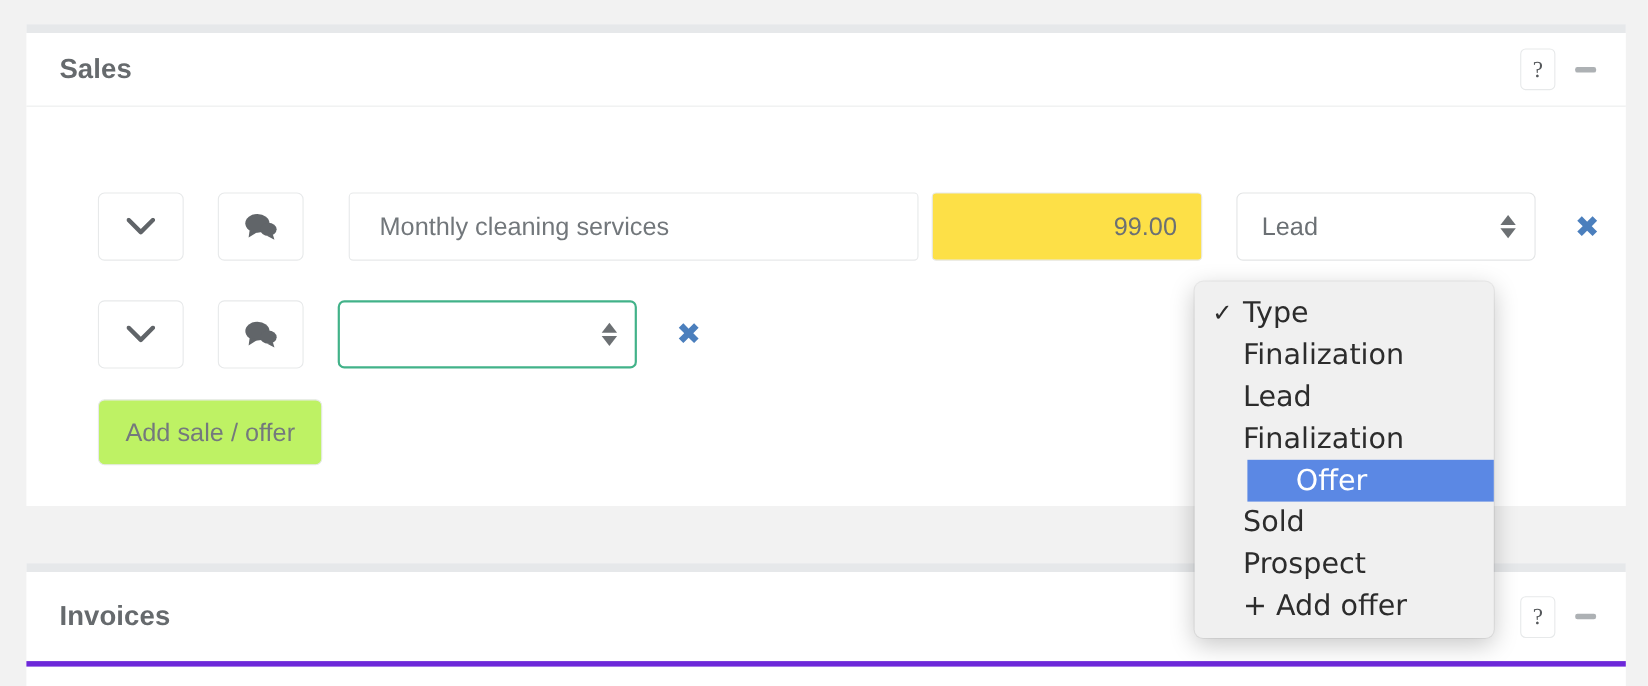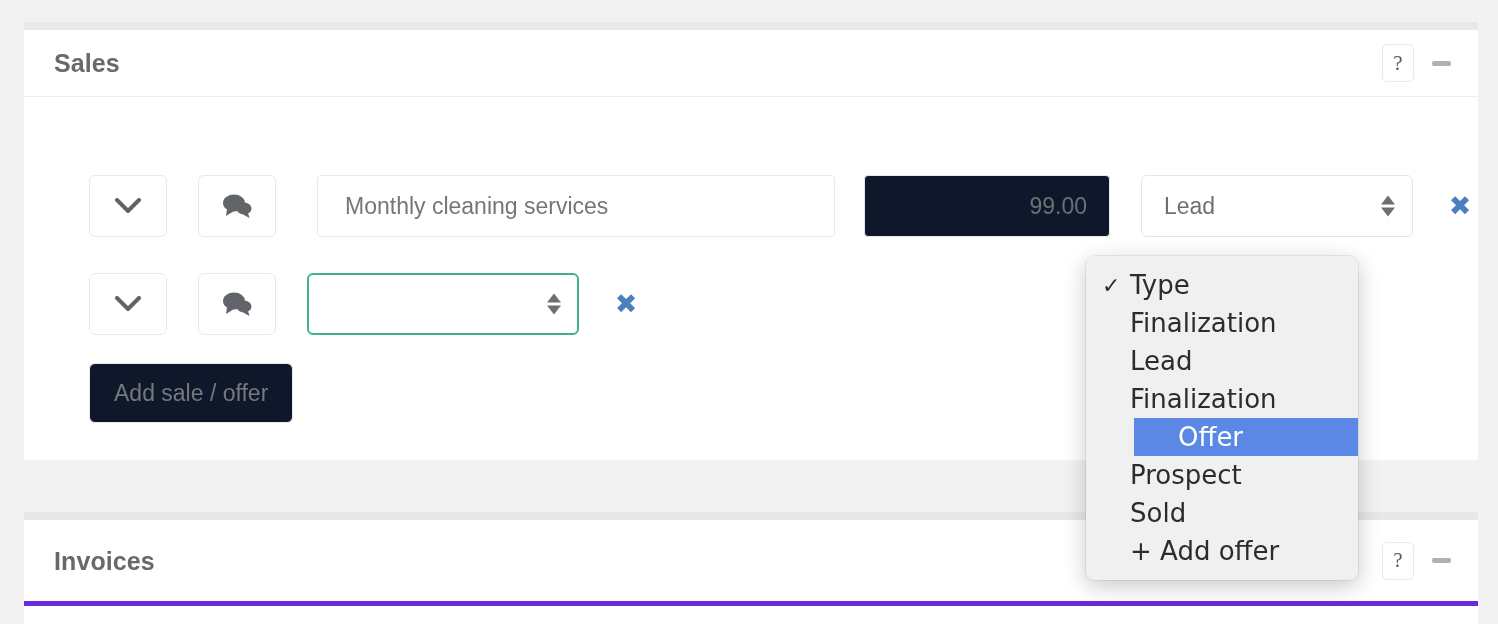--- a/index.html
+++ b/index.html
@@ -127,26 +127,26 @@
     background: #fff;
     font-family: inherit;
     font-size: 23px;
     color: #72777b;
     padding: 0 27px;
     box-sizing: border-box;
     outline: none;
     flex: none;
   }
   .num-input {
-    margin-left: 29px;
+    margin-left: 12px;
     width: 246px;
     height: 62px;
     border: 1px solid #e7e9ea;
     border-radius: 4px;
-    background: #0f172a;
+    background: #fde047;
     font-family: inherit;
     font-size: 23px;
     color: #6b7074;
     text-align: right;
     padding: 0 22px;
     box-sizing: border-box;
     outline: none;
     flex: none;
   }
 
@@ -210,21 +210,21 @@
   }
 
   .add-btn {
     position: absolute;
     left: 65px;
     top: 266px;
     height: 60px;
     padding: 16px 24px;
     border: 1px solid #e7e9ea;
     border-radius: 6px;
-    background: #0f172a;
+    background: #bef264;
     font-family: inherit;
     font-size: 23px;
     color: #74797d;
     cursor: pointer;
     box-sizing: border-box;
   }
 
   
   .dropdown {
     position: absolute;
@@ -362,21 +362,21 @@
     <div class="dd-item">
       <span>Lead</span>
     </div>
     <div class="dd-item">
       <span>Finalization</span>
     </div>
     <div class="dd-item selected">
       <span>Offer</span>
     </div>
     <div class="dd-item">
+      <span>Sold</span>
+    </div>
+    <div class="dd-item">
       <span>Prospect</span>
     </div>
     <div class="dd-item">
-      <span>Sold</span>
-    </div>
-    <div class="dd-item">
       <span>+ Add offer</span>
     </div>
   </div>
 
 </body></html>

